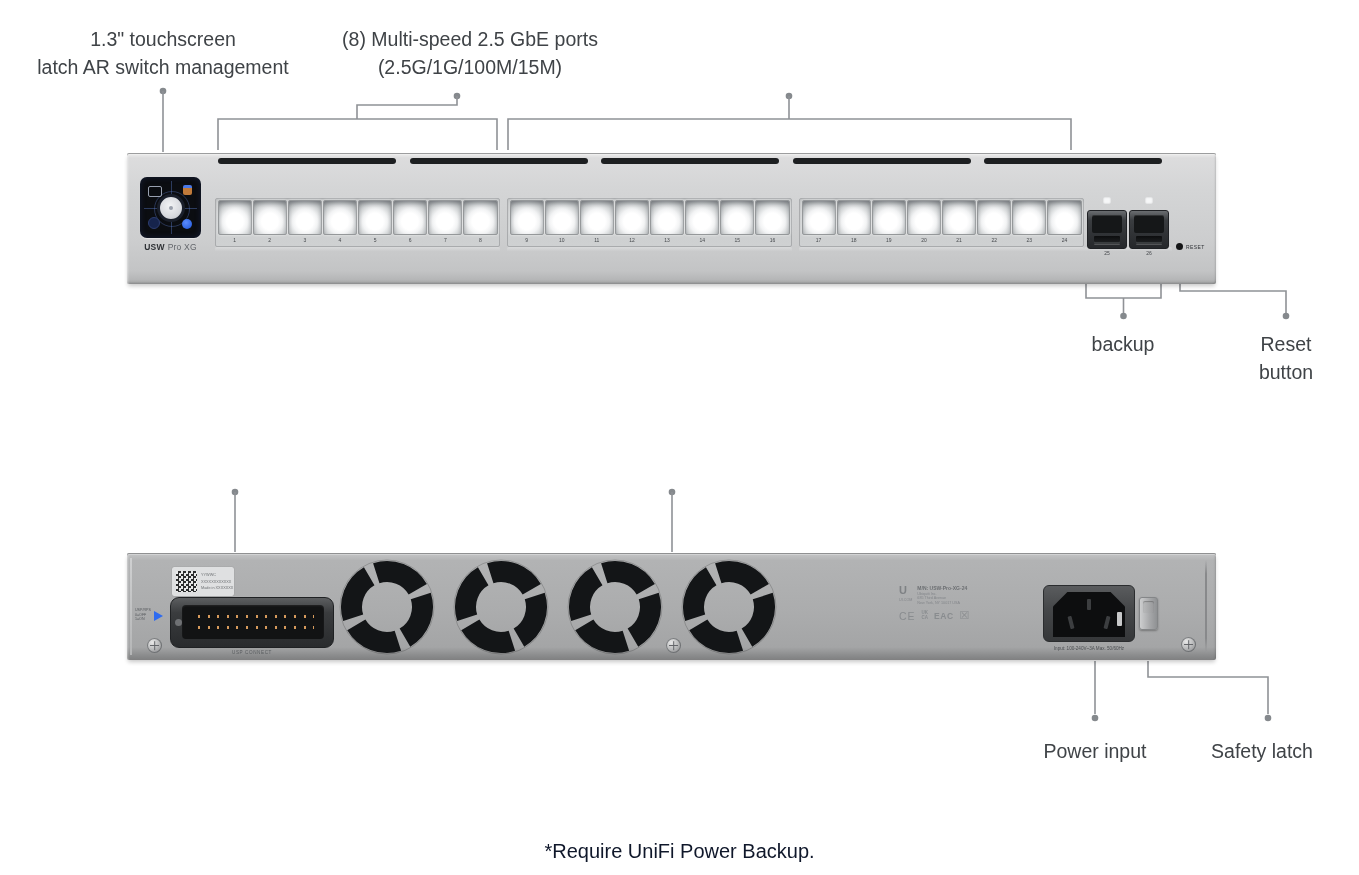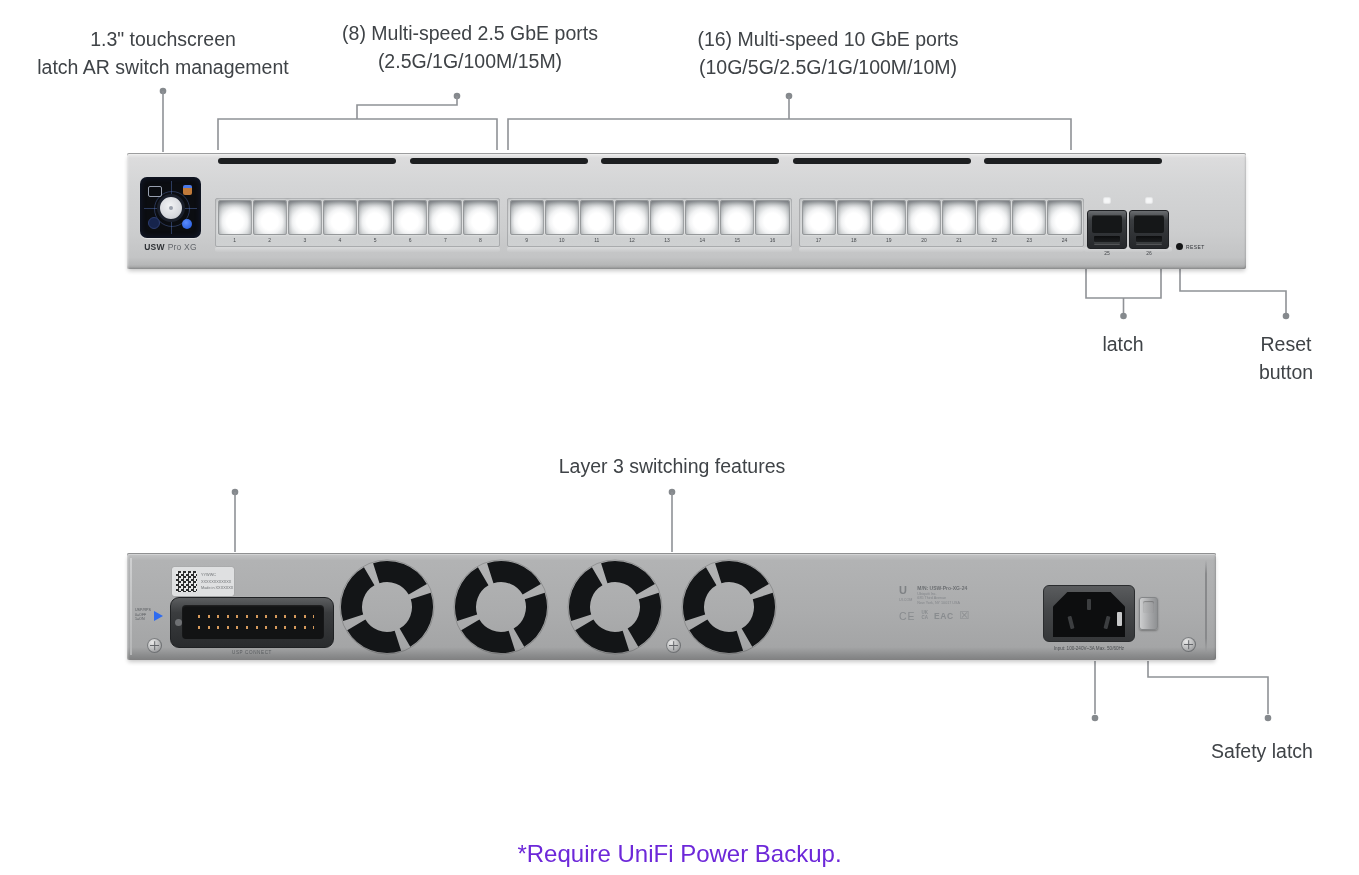--- a/index.html
+++ b/index.html
@@ -1,31 +1,31 @@
 <!DOCTYPE html>
 <html><head>
 <meta charset="utf-8">
 <style>
   html,body{margin:0;padding:0;background:#fff;}
   .stage{position:relative;width:1359px;height:875px;background:#ffffff;overflow:hidden;
          font-family:"Liberation Sans",sans-serif;}
   
   .callout{position:absolute;text-align:center;font-size:19.5px;line-height:28px;color:#3f4347;}
-  .callout-muted{position:absolute;left:0;right:0;top:840px;text-align:center;font-size:24px;color:#6d28d9;}
+  .callout-muted{position:absolute;left:0;right:0;top:840px;text-align:center;font-size:20px;color:#0f172a;}
   
   svg.lines{position:absolute;left:0;top:0;}
   svg.lines path{fill:none;stroke:#8f9296;stroke-width:1.6;}
   svg.lines circle{fill:#85898d;stroke:none;}
   
   .chassis{position:absolute;left:127px;width:1089px;border-radius:2px;}
-  .front{top:153px;height:116px;
+  .front{top:153px;height:131px;
     background:linear-gradient(180deg,#f0f0f0 0,#dcdcdd 5px,#d4d5d6 28%,#cccdce 68%,#c3c4c5 90%,#aeafb0 100%);
     box-shadow:inset 0 1px 0 #9c9d9e, inset 0 2px 0 #eeeeee, inset 2px 0 2px -1px rgba(255,255,255,.5),
                inset -2px 0 2px -1px rgba(0,0,0,.12), inset 0 -3px 3px -2px rgba(0,0,0,.3),
-               0 3px 4px -1px rgba(0,0,0,.22);padding-left:30px;}
+               0 3px 4px -1px rgba(0,0,0,.22);}
   .vent{position:absolute;top:5px;height:6px;width:178px;background:#1d1f21;border-radius:3px;}
   
   .screen{position:absolute;left:13px;top:24px;width:61px;height:61px;background:#0b0d11;border-radius:7px;
           box-shadow:0 1px 1px rgba(255,255,255,.5), inset 0 0 6px rgba(40,60,120,.35);}
   .sc-v{position:absolute;left:50%;top:4px;bottom:4px;width:1px;background:rgba(96,130,210,.4);}
   .sc-h{position:absolute;top:50%;left:4px;right:4px;height:1px;background:rgba(96,130,210,.4);}
   .sc-ring{position:absolute;left:50%;top:50%;width:34px;height:34px;margin:-17px 0 0 -17px;
            border:1px solid rgba(96,130,210,.35);border-radius:50%;}
   .sc-knob{position:absolute;left:50%;top:50%;width:22px;height:22px;margin:-14px 0 0 -14px;border-radius:50%;
            background:radial-gradient(circle at 45% 40%,#f2f3f5,#d8dadf 60%,#b9bcc4);border:3px solid #1a1f2b;}
@@ -146,27 +146,23 @@
     <path d="M1095,661 V714"></path>
       <circle cx="1095" cy="718" r="3.3"></circle>
     <path d="M1148,661 V677 H1268 V714"></path>
       <circle cx="1268" cy="718" r="3.3"></circle>
   </svg>
 
   <div class="callout" style="left:0;width:326px;top:25px;">
     <div>1.3" touchscreen</div>
     <div>latch AR switch management</div>
   </div>
-  <div class="callout" style="left:320px;width:300px;top:19px;">
+  <div class="callout" style="left:320px;width:300px;top:25px;">
     <div>(8) Multi-speed 2.5 GbE ports</div>
     <div>(2.5G/1G/100M/15M)</div>
-  </div>
-  <div class="callout" style="left:660px;width:336px;top:25px;">
-    <div>(16) Multi-speed 10 GbE ports</div>
-    <div>(10G/5G/2.5G/1G/100M/10M)</div>
   </div>
 
   <div class="chassis front">
     <div class="vent" style="left:91px;"></div>
     <div class="vent" style="left:282.6px;"></div>
     <div class="vent" style="left:474.2px;"></div>
     <div class="vent" style="left:665.8px;"></div>
     <div class="vent" style="left:857.4px;"></div>
 
     <div class="screen">
@@ -296,28 +292,27 @@
     <div class="sfp" style="left:960px;"></div>
     <div class="sfp" style="left:1002px;"></div>
     <div class="sfp-num" style="left:960px;">25</div>
     <div class="sfp-num" style="left:1002px;">26</div>
 
     <div class="reset-dot"></div>
     <div class="reset-text">RESET</div>
   </div>
 
   <div class="callout" style="left:1023px;width:200px;top:330px;">
-    <div>latch</div>
+    <div>backup</div>
   </div>
   <div class="callout" style="left:1186px;width:200px;top:330px;">
     <div>Reset</div>
     <div>button</div>
   </div>
 
-  <div class="callout" style="left:522px;width:300px;top:452px;">Layer 3 switching features</div>
 
   <div class="chassis back">
     <div class="groove-l"></div>
 
     <div class="qr-label">
       <div class="qr"></div>
       <div class="qr-lines">
         <div>YYWWC</div>
         <div>XXXXXXXXXXXX</div>
         <div>Made in XXXXXXX</div>
@@ -400,16 +395,17 @@
         <div class="pin-n"></div>
         <div class="inlet-tab"></div>
       </div>
     </div>
     <div class="input-text">Input: 100-240V~3A Max. 50/60Hz</div>
 
     <div class="latch"></div>
     <div class="groove-r"></div>
   </div>
 
+  <div class="callout" style="left:995px;width:200px;top:737px;">Power input</div>
   <div class="callout" style="left:1162px;width:200px;top:737px;">Safety latch</div>
 
   <div class="callout-muted">*Require UniFi Power Backup.</div>
 </div>
 
 </body></html>

